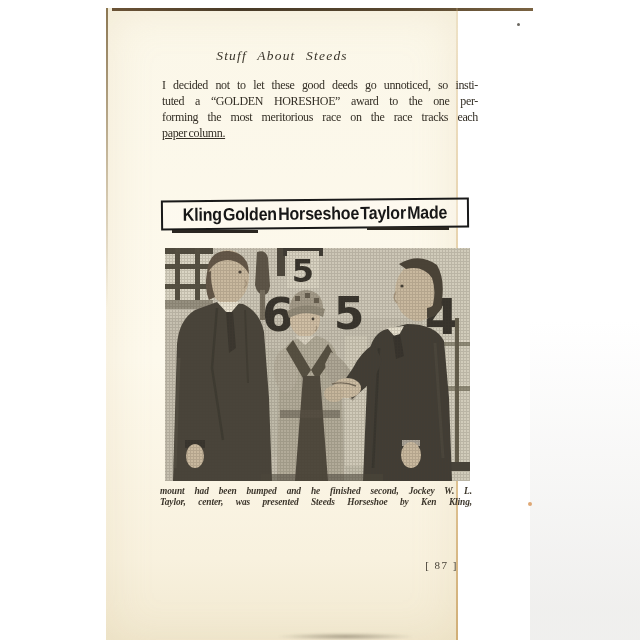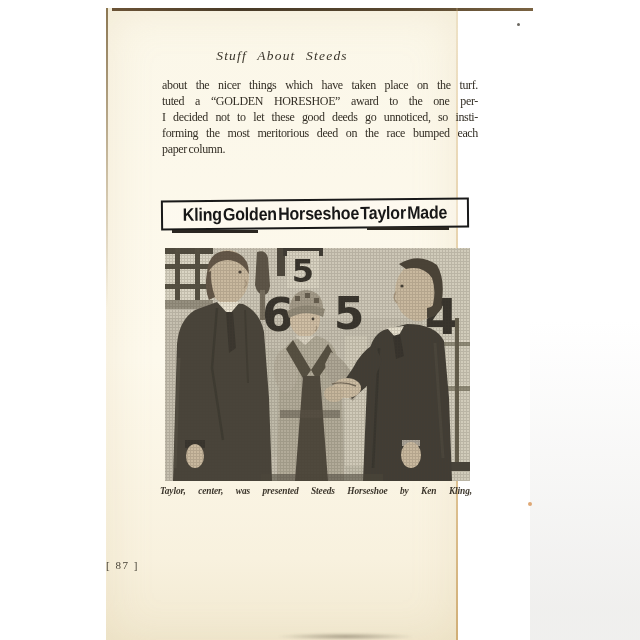--- a/index.html
+++ b/index.html
@@ -26,21 +26,21 @@
   .speck-orange{position:absolute;left:422px;top:494px;width:4px;height:4px;border-radius:50%;background:#d9995e;opacity:.85;}
 
   
   .running-head{position:absolute;left:0;top:40px;width:100%;text-align:center;
       font-style:italic;font-size:13.5px;color:#3a352b;letter-spacing:1.2px;word-spacing:6px;}
 
   
   .body-text{position:absolute;left:56px;top:70px;width:316px;color:#332e25;
       font-size:12px;letter-spacing:-0.35px;word-spacing:-1px;}
   .bline{height:15.9px;line-height:15.9px;text-align:justify;text-align-last:justify;white-space:nowrap;}
-  .bline.last{text-align-last:left;}
+  .bline.last{text-align-last:left;text-decoration:underline;}
 
   
   .headline-box{position:absolute;left:55px;top:191px;width:304px;height:26px;
       border:2px solid #191919;display:flex;align-items:center;justify-content:center;
       transform:rotate(-0.55deg);background:rgba(255,253,245,0.35);}
   .headline-text{font-family:"Liberation Sans", sans-serif;font-weight:bold;font-size:16px;
       color:#171717;letter-spacing:-0.2px;word-spacing:-3px;white-space:nowrap;
       transform:scaleY(1.12);}
   .mark-left{position:absolute;left:66px;top:222px;width:86px;height:2.6px;background:#2a2620;}
   .mark-right{position:absolute;left:261px;top:219px;width:82px;height:2.6px;background:#2a2620;}
@@ -53,43 +53,42 @@
       background-image:radial-gradient(rgba(70,62,50,0.16) 1px, rgba(0,0,0,0) 1.4px);
       background-size:3px 3px;}
   .photo-tint{position:absolute;inset:0;pointer-events:none;background:rgba(236,226,200,0.10);}
 
   
   .caption{position:absolute;left:54px;top:478px;width:312px;color:#3b352b;
       font-weight:bold;font-style:italic;font-size:9.4px;letter-spacing:-0.1px;}
   .cline{height:11.3px;line-height:11.3px;text-align:justify;text-align-last:justify;white-space:nowrap;}
 
   
-  .page-number{position:absolute;left:0;top:551px;width:100%;text-align:left;
+  .page-number{position:absolute;left:0;top:551px;width:100%;text-align:right;
       font-size:11px;color:#433e33;letter-spacing:1.5px;}
 </style>
 </head>
 <body>
 
 <div class="scene">
   <div class="scene-shade"></div>
 
   <div class="page">
     <div class="page-top-edge"></div>
     <div class="page-left-edge"></div>
     <div class="page-right-edge"></div>
     <div class="speck-dark"></div>
     <div class="speck-orange"></div>
 
     <div class="running-head">Stuff About Steeds</div>
 
     <div class="body-text">
-      <div class="bline">about the nicer things which have taken place on the turf.</div>
+      <div class="bline">I decided not to let these good deeds go unnoticed, so insti-</div>
       <div class="bline">tuted a “GOLDEN HORESHOE” award to the one per-</div>
-      <div class="bline">I decided not to let these good deeds go unnoticed, so insti-</div>
-      <div class="bline">forming the most meritorious deed on the race bumped each</div>
+      <div class="bline">forming the most meritorious race on the race tracks each</div>
       <div class="bline last">paper column.</div>
     </div>
 
     <div class="headline-box">
       <span class="headline-text">Kling Golden Horseshoe Taylor Made</span>
     </div>
     <div class="mark-left"></div>
     <div class="mark-right"></div>
 
     <div class="photo">
@@ -194,20 +193,21 @@
           <path d="M167,136 q12,-3 24,2" stroke="#6b6050" stroke-width="1.4" fill="none"></path>
         </g>
 
         <rect x="96" y="226" width="122" height="7" fill="#3c372e" opacity="0.55"></rect>
       </svg>
       <div class="photo-tint"></div>
       <div class="halftone"></div>
     </div>
 
     <div class="caption">
+      <div class="cline">mount had been bumped and he finished second, Jockey W. L.</div>
       <div class="cline">Taylor, center, was presented Steeds Horseshoe by Ken Kling,</div>
     </div>
 
     <div class="page-number">[ 87 ]</div>
   </div>
 
   <div class="page-bottom-shadow"></div>
 </div>
 
 </body></html>

